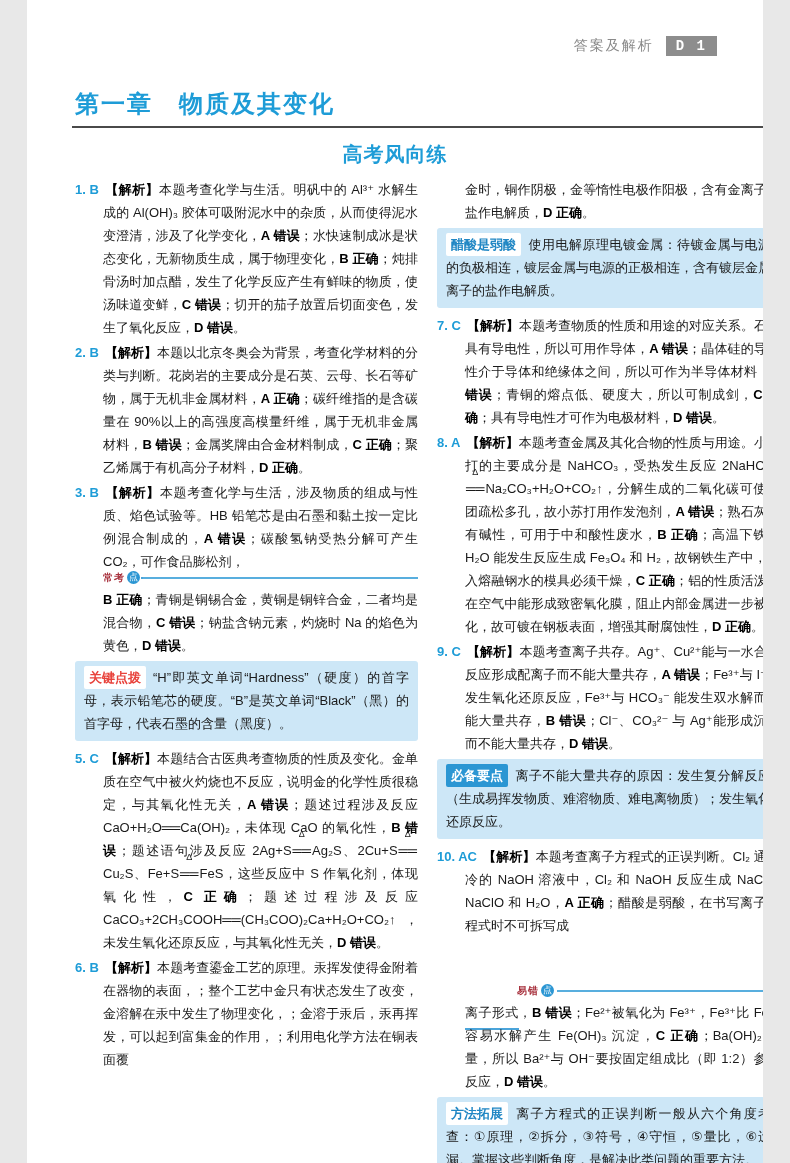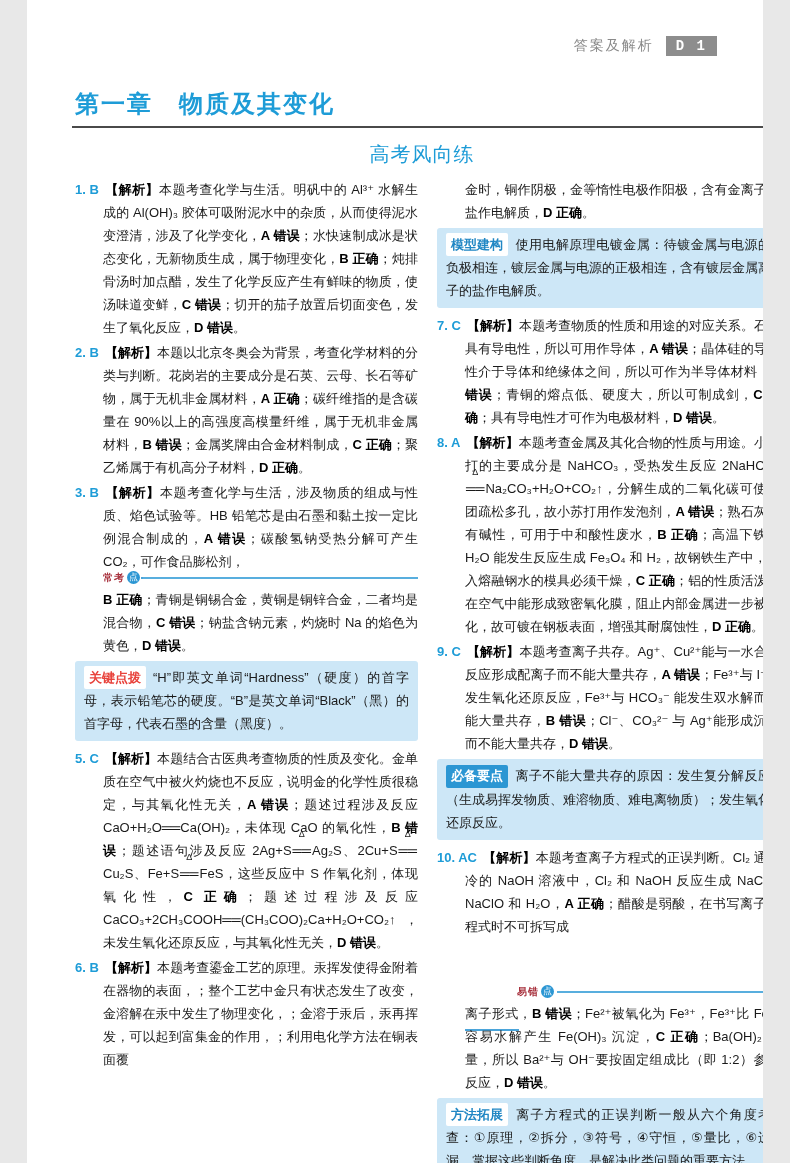--- a/index.html
+++ b/index.html
@@ -8,36 +8,36 @@
   
   .hdr{position:absolute;top:36px;right:46px;display:flex;align-items:center;gap:12px;
        color:#8a8a8a;font-size:14px;letter-spacing:2px;}
   .pgbadge{background:#8d8d8d;color:#fff;font-weight:bold;letter-spacing:2px;
            padding:2px 10px;font-size:14px;font-family:Liberation Mono, monospace;}
   
   .chapter{position:absolute;left:48px;top:88px;color:#1e9cd7;font-size:24px;
            font-weight:bold;letter-spacing:2px;}
   .rule{position:absolute;left:45px;top:126px;width:700px;height:2px;background:#4a4a4a;}
   .section{position:absolute;left:0;top:141px;width:100%;text-align:center;color:#1e9cd7;
-           font-size:20px;font-weight:normal;letter-spacing:1px;padding-left:27px;}
+           font-size:20px;font-weight:bold;letter-spacing:1px;}
   
   .col{position:absolute;top:178px;width:343px;font-size:13px;line-height:23px;
        text-align:justify;}
   #col-left{left:48px;} #col-right{left:410px;}
   .item{position:relative;padding-left:28px;margin-bottom:2px;}
   .inum{display:inline-block;margin-left:-28px;padding-right:6px;color:#1e9cd7;
         font-weight:bold;white-space:nowrap;}
   .para b{color:#000;}
   .ul{border-bottom:2px solid #4aa4da;padding-bottom:8px;}
   
   .box{background:#cde7f7;padding:5px 9px 6px;margin:4px 0 6px;border-radius:3px;}
   .chip{display:inline-block;background:#fff;padding:0 5px;margin-right:7px;
         font-weight:bold;border-radius:2px;}
   .chip.red{color:#e8433c;} .chip.blue{color:#2187c4;}
-  .chip.solid{background:#2b96d3;color:#fff;font-family:Liberation Mono, monospace;}
+  .chip.solid{background:#2b96d3;color:#fff;}
   
   .mark{display:flex;align-items:center;height:15px;margin:-3px 0 3px;}
   .mtx{color:#a8323e;font-size:10px;font-weight:bold;letter-spacing:1px;}
   .mdot{background:#2b96d3;color:#fff;border-radius:50%;width:13px;height:13px;
         line-height:13px;font-size:9px;text-align:center;margin:0 3px 0 2px;flex:none;}
   .mline{flex:1;border-top:2px solid #58aede;}
   
   .deq{display:inline-block;position:relative;padding:0 1px;}
   .deq i{position:absolute;left:50%;transform:translateX(-50%);top:-9px;
          font-size:9px;font-style:normal;line-height:1;}
@@ -76,21 +76,21 @@
         <div class="para"><span class="inum">5. C</span><b>【解析】</b>本题结合古医典考查物质的性质及变化。金单质在空气中被火灼烧也不反应，说明金的化学性质很稳定，与其氧化性无关，<b>A 错误</b>；题述过程涉及反应 CaO+H₂O══Ca(OH)₂，未体现 CaO 的氧化性，<b>B 错误</b>；题述语句涉及反应 2Ag+S<span class="deq"><i>Δ</i>══</span>Ag₂S、2Cu+S<span class="deq"><i>Δ</i>══</span>Cu₂S、Fe+S<span class="deq"><i>Δ</i>══</span>FeS，这些反应中 S 作氧化剂，体现氧化性，<b>C 正确</b>；题述过程涉及反应 CaCO₃+2CH₃COOH══(CH₃COO)₂Ca+H₂O+CO₂↑，未发生氧化还原反应，与其氧化性无关，<b>D 错误</b>。</div>
       </div>
       <div class="item">
         <div class="para"><span class="inum">6. B</span><b>【解析】</b>本题考查鎏金工艺的原理。汞挥发使得金附着在器物的表面，；整个工艺中金只有状态发生了改变，金溶解在汞中发生了物理变化，；金溶于汞后，汞再挥发，可以起到富集金的作用，；利用电化学方法在铜表面覆</div>
       </div>
     </div>
   <div class="col" id="col-right">
       <div class="item">
         <div class="para">金时，铜作阴极，金等惰性电极作阳极，含有金离子的盐作电解质，<b>D 正确</b>。</div>
       </div>
-      <div class="box"><span class="chip blue">模型建构</span>使用电解原理电镀金属：待镀金属与电源的负极相连，镀层金属与电源的正极相连，含有镀层金属离子的盐作电解质。</div>
+      <div class="box"><span class="chip blue">醋酸是弱酸</span>使用电解原理电镀金属：待镀金属与电源的负极相连，镀层金属与电源的正极相连，含有镀层金属离子的盐作电解质。</div>
       <div class="item">
         <div class="para"><span class="inum">7. C</span><b>【解析】</b>本题考查物质的性质和用途的对应关系。石墨具有导电性，所以可用作导体，<b>A 错误</b>；晶体硅的导电性介于导体和绝缘体之间，所以可作为半导体材料，<b>B 错误</b>；青铜的熔点低、硬度大，所以可制成剑，<b>C 正确</b>；具有导电性才可作为电极材料，<b>D 错误</b>。</div>
       </div>
       <div class="item">
         <div class="para"><span class="inum">8. A</span><b>【解析】</b>本题考查金属及其化合物的性质与用途。小苏打的主要成分是 NaHCO₃，受热发生反应 2NaHCO₃<span class="deq"><i>Δ</i>══</span>Na₂CO₃+H₂O+CO₂↑，分解生成的二氧化碳可使面团疏松多孔，故小苏打用作发泡剂，<b>A 错误</b>；熟石灰具有碱性，可用于中和酸性废水，<b>B 正确</b>；高温下铁与 H₂O 能发生反应生成 Fe₃O₄ 和 H₂，故钢铁生产中，注入熔融钢水的模具必须干燥，<b>C 正确</b>；铝的性质活泼，在空气中能形成致密氧化膜，阻止内部金属进一步被氧化，故可镀在钢板表面，增强其耐腐蚀性，<b>D 正确</b>。</div>
       </div>
       <div class="item">
         <div class="para"><span class="inum">9. C</span><b>【解析】</b>本题考查离子共存。Ag⁺、Cu²⁺能与一水合氨反应形成配离子而不能大量共存，<b>A 错误</b>；Fe³⁺与 I⁻能发生氧化还原反应，Fe³⁺与 HCO₃⁻ 能发生双水解而不能大量共存，<b>B 错误</b>；Cl⁻、CO₃²⁻ 与 Ag⁺能形成沉淀而不能大量共存，<b>D 错误</b>。</div>
       </div>
       <div class="box"><span class="chip solid">必备要点</span>离子不能大量共存的原因：发生复分解反应（生成易挥发物质、难溶物质、难电离物质）；发生氧化还原反应。</div>

